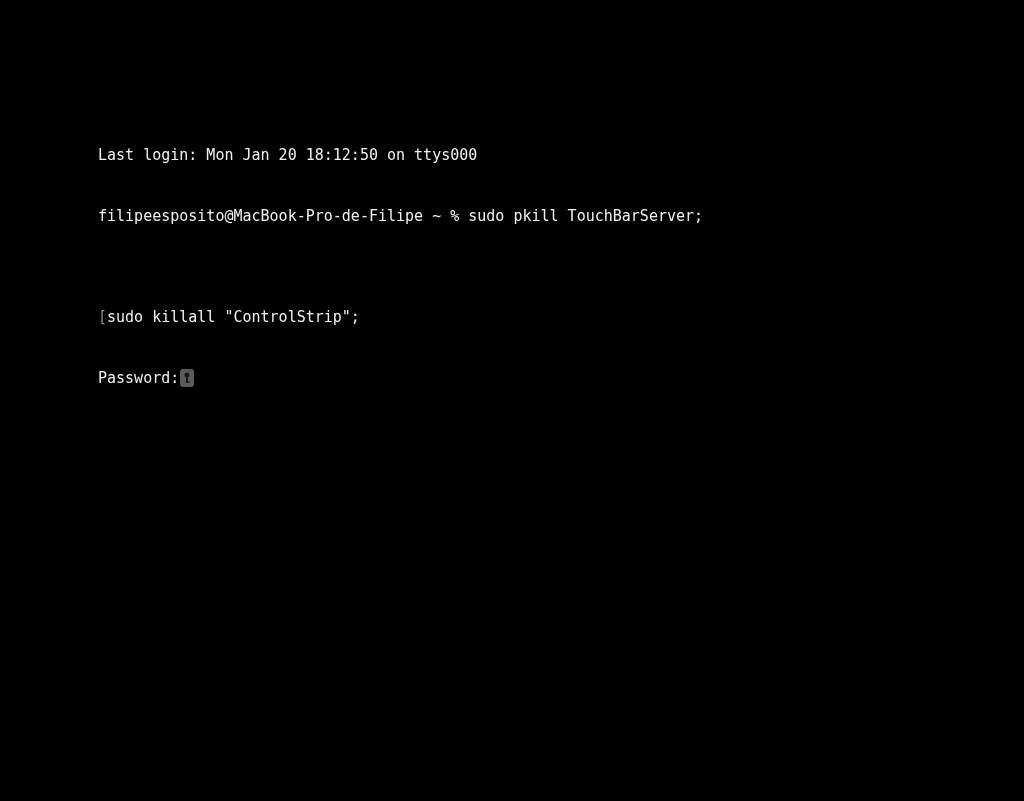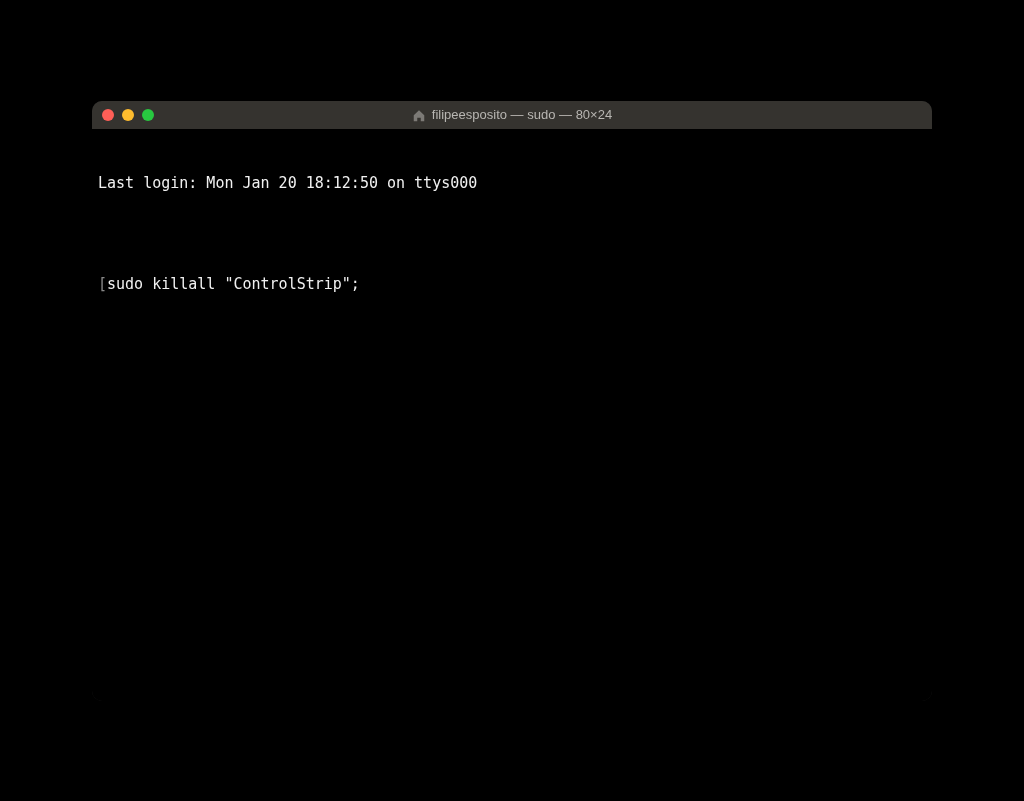--- a/index.html
+++ b/index.html
@@ -100,33 +100,24 @@
       height: 14px;
     }
     .bracket {
       color: #888;
     }
   </style>
 </head>
 <body>
 
 <div class="terminal-window">
-  <div class="titlebar">
-    <div class="traffic-lights">
-      <div class="traffic-light close"></div>
-      <div class="traffic-light minimize"></div>
-      <div class="traffic-light maximize"></div>
-    </div>
-    <div class="title-center">
-      <span class="home-icon">
-        <svg viewBox="0 0 16 16" fill="#9a9894">
-          <path d="M8 1.5 L2 7 L2 14 L6 14 L6 10 L10 10 L10 14 L14 14 L14 7 Z"></path>
-        </svg>
-      </span>
-      <span class="title-text">filipeesposito — sudo — 80×24</span>
-    </div>
-  </div>
   <div class="terminal-content">
     <span class="terminal-line">Last login: Mon Jan 20 18:12:50 on ttys000</span>
+    <span class="terminal-line"><span>filipeesposito@MacBook-Pro-de-Filipe</span> <span>~</span> <span>%</span> <span>sudo pkill TouchBarServer;</span></span>
     <span class="terminal-line"></span>
     <span class="terminal-line"><span class="bracket">[</span><span>sudo killall "ControlStrip";</span></span>
+    <span class="password-line"><span>Password:</span><span class="key-icon"><svg viewBox="0 0 10 14" fill="#1a1a1a">
+            <circle cx="5" cy="4" r="2.5"></circle>
+            <rect x="4" y="5" width="2" height="7"></rect>
+            <rect x="4" y="10" width="3.5" height="1.5"></rect>
+          </svg></span></span>
   </div>
 </div>
 
 </body></html>

